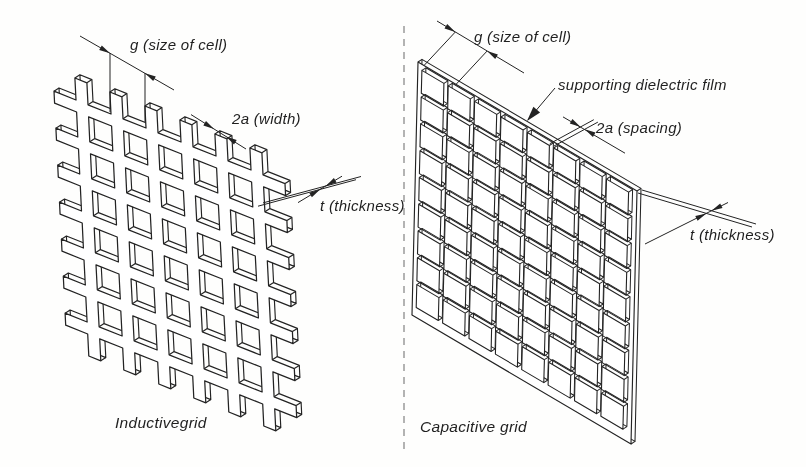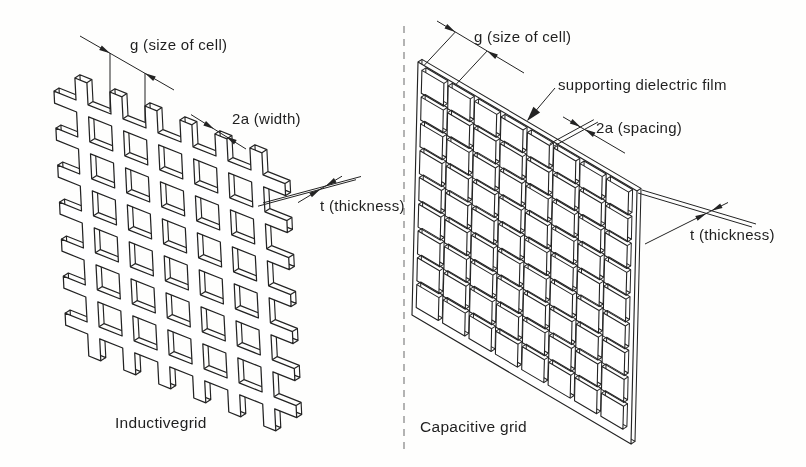--- a/index.html
+++ b/index.html
@@ -1,17 +1,17 @@
 <!DOCTYPE html>
 <html><head>
 <meta charset="utf-8">
 <style>
   html,body{margin:0;padding:0;background:#ffffff;}
   .stage{position:relative;width:806px;height:467px;background:#fefefd;overflow:hidden;
-         font-family:"Liberation Sans", sans-serif;}
+         font-family:"Liberation Sans", sans-serif;font-style:italic;}
   svg text{font-family:"Liberation Sans", sans-serif;font-size:15px;fill:#1f1f1f;letter-spacing:0.3px;}
   svg text.caption{font-size:15.5px;}
 </style>
 </head>
 <body>
 
 <div class="stage">
 <svg id="diagram" width="806" height="467" viewBox="0 0 806 467">
 
   <rect id="paper-bg" x="0" y="0" width="806" height="467" fill="#fefefd"></rect>

